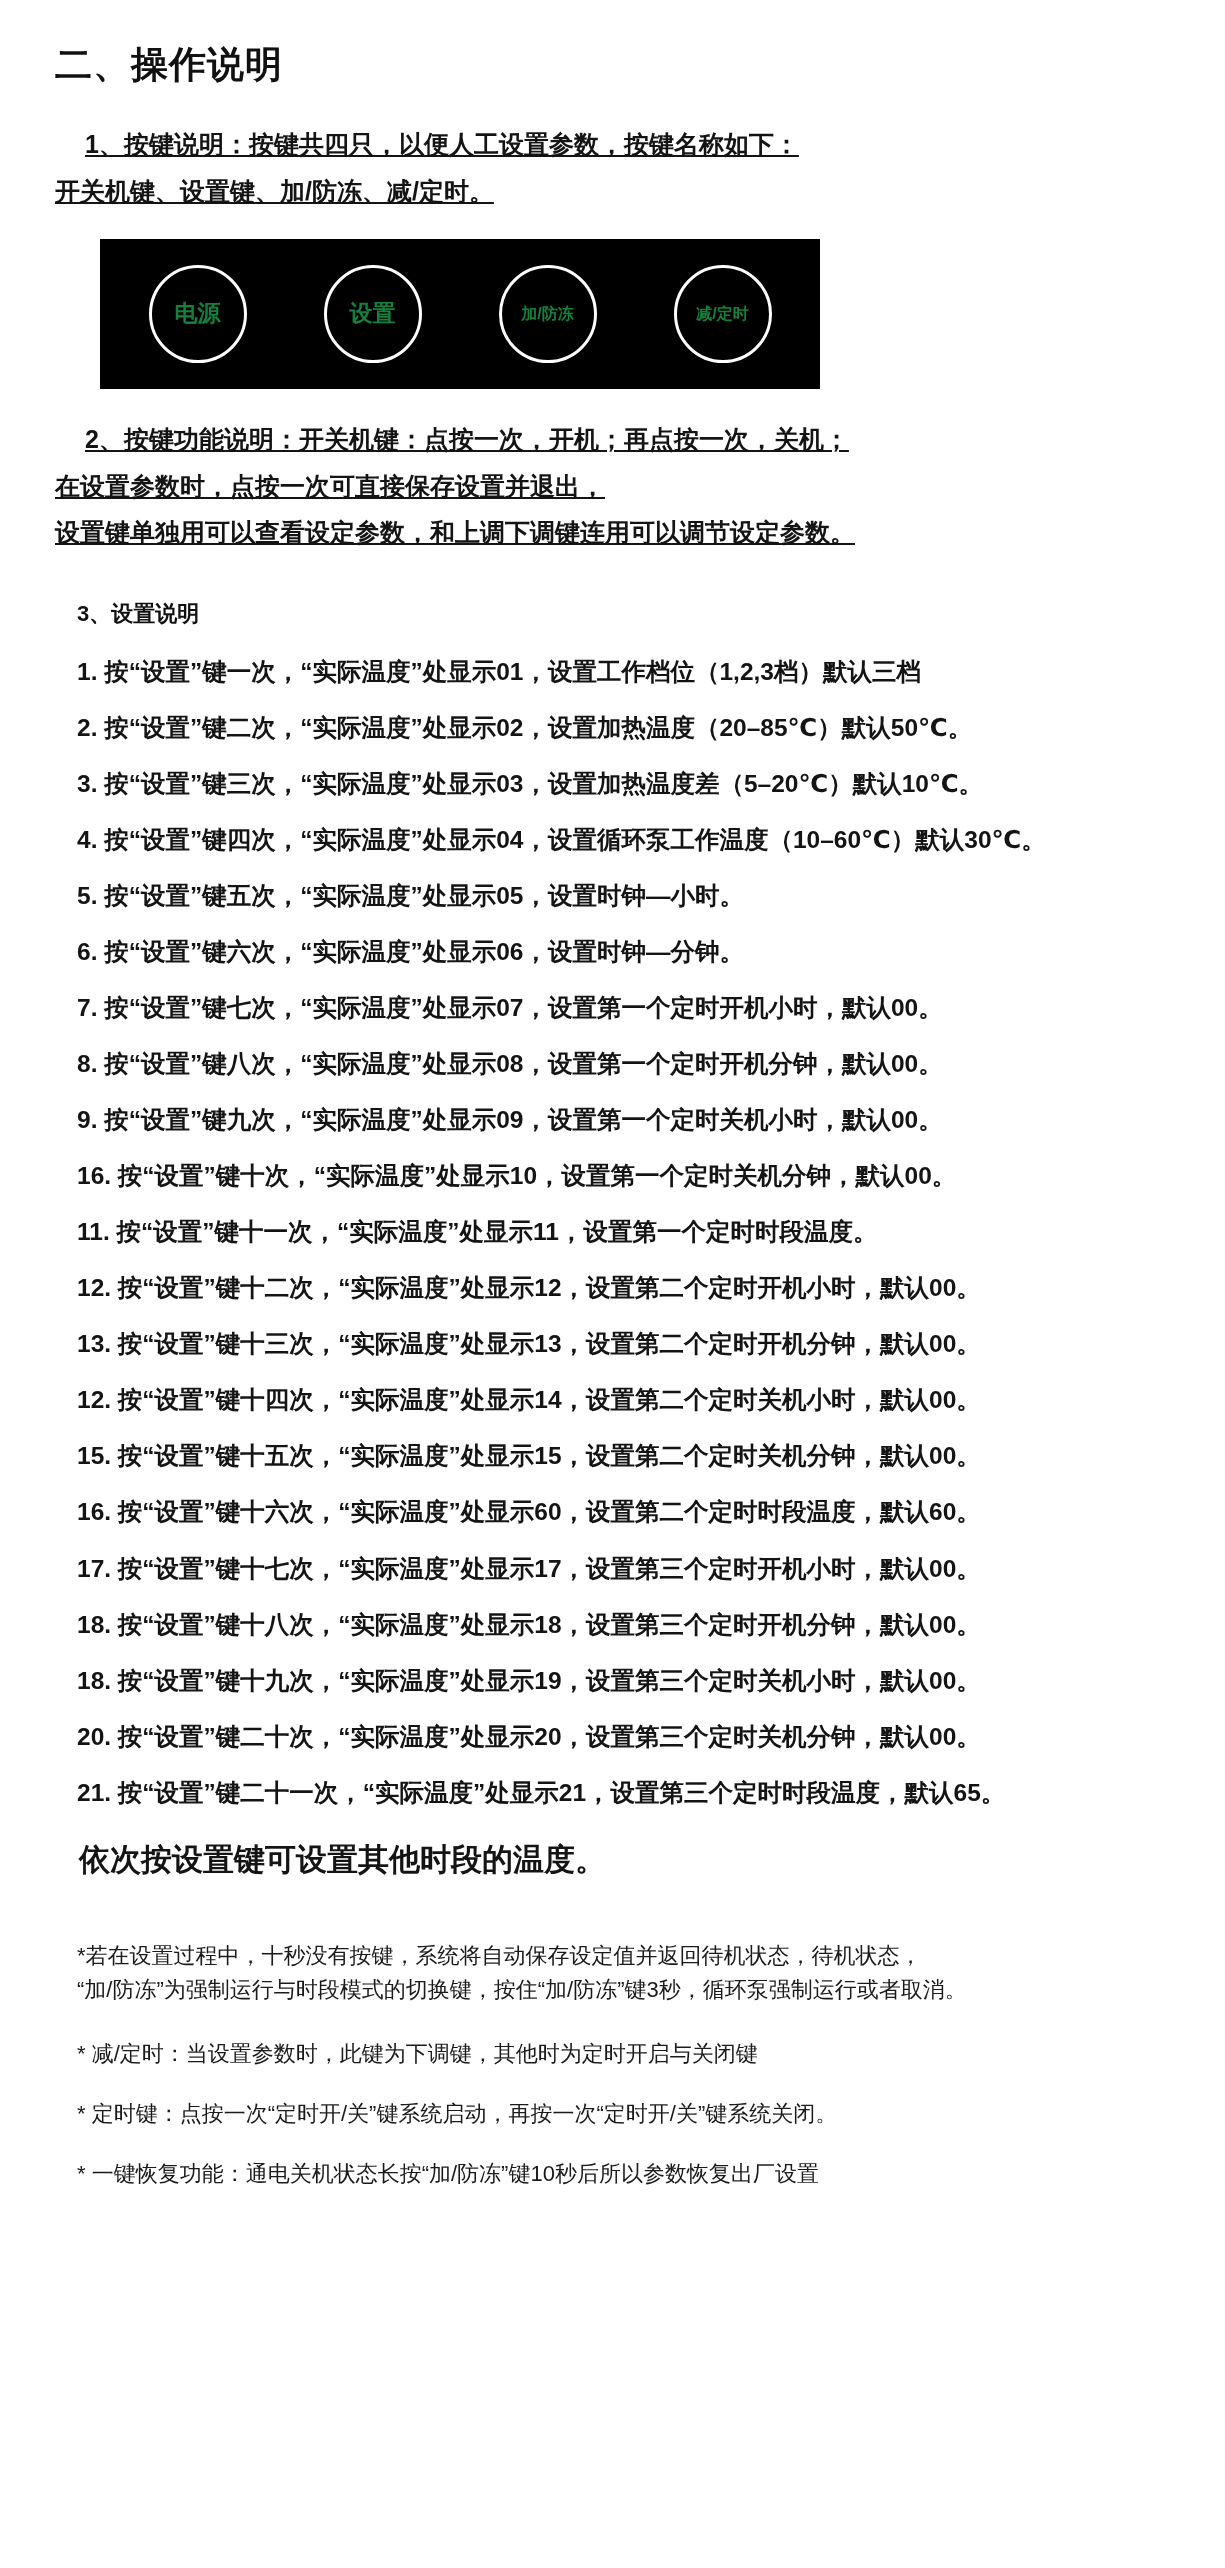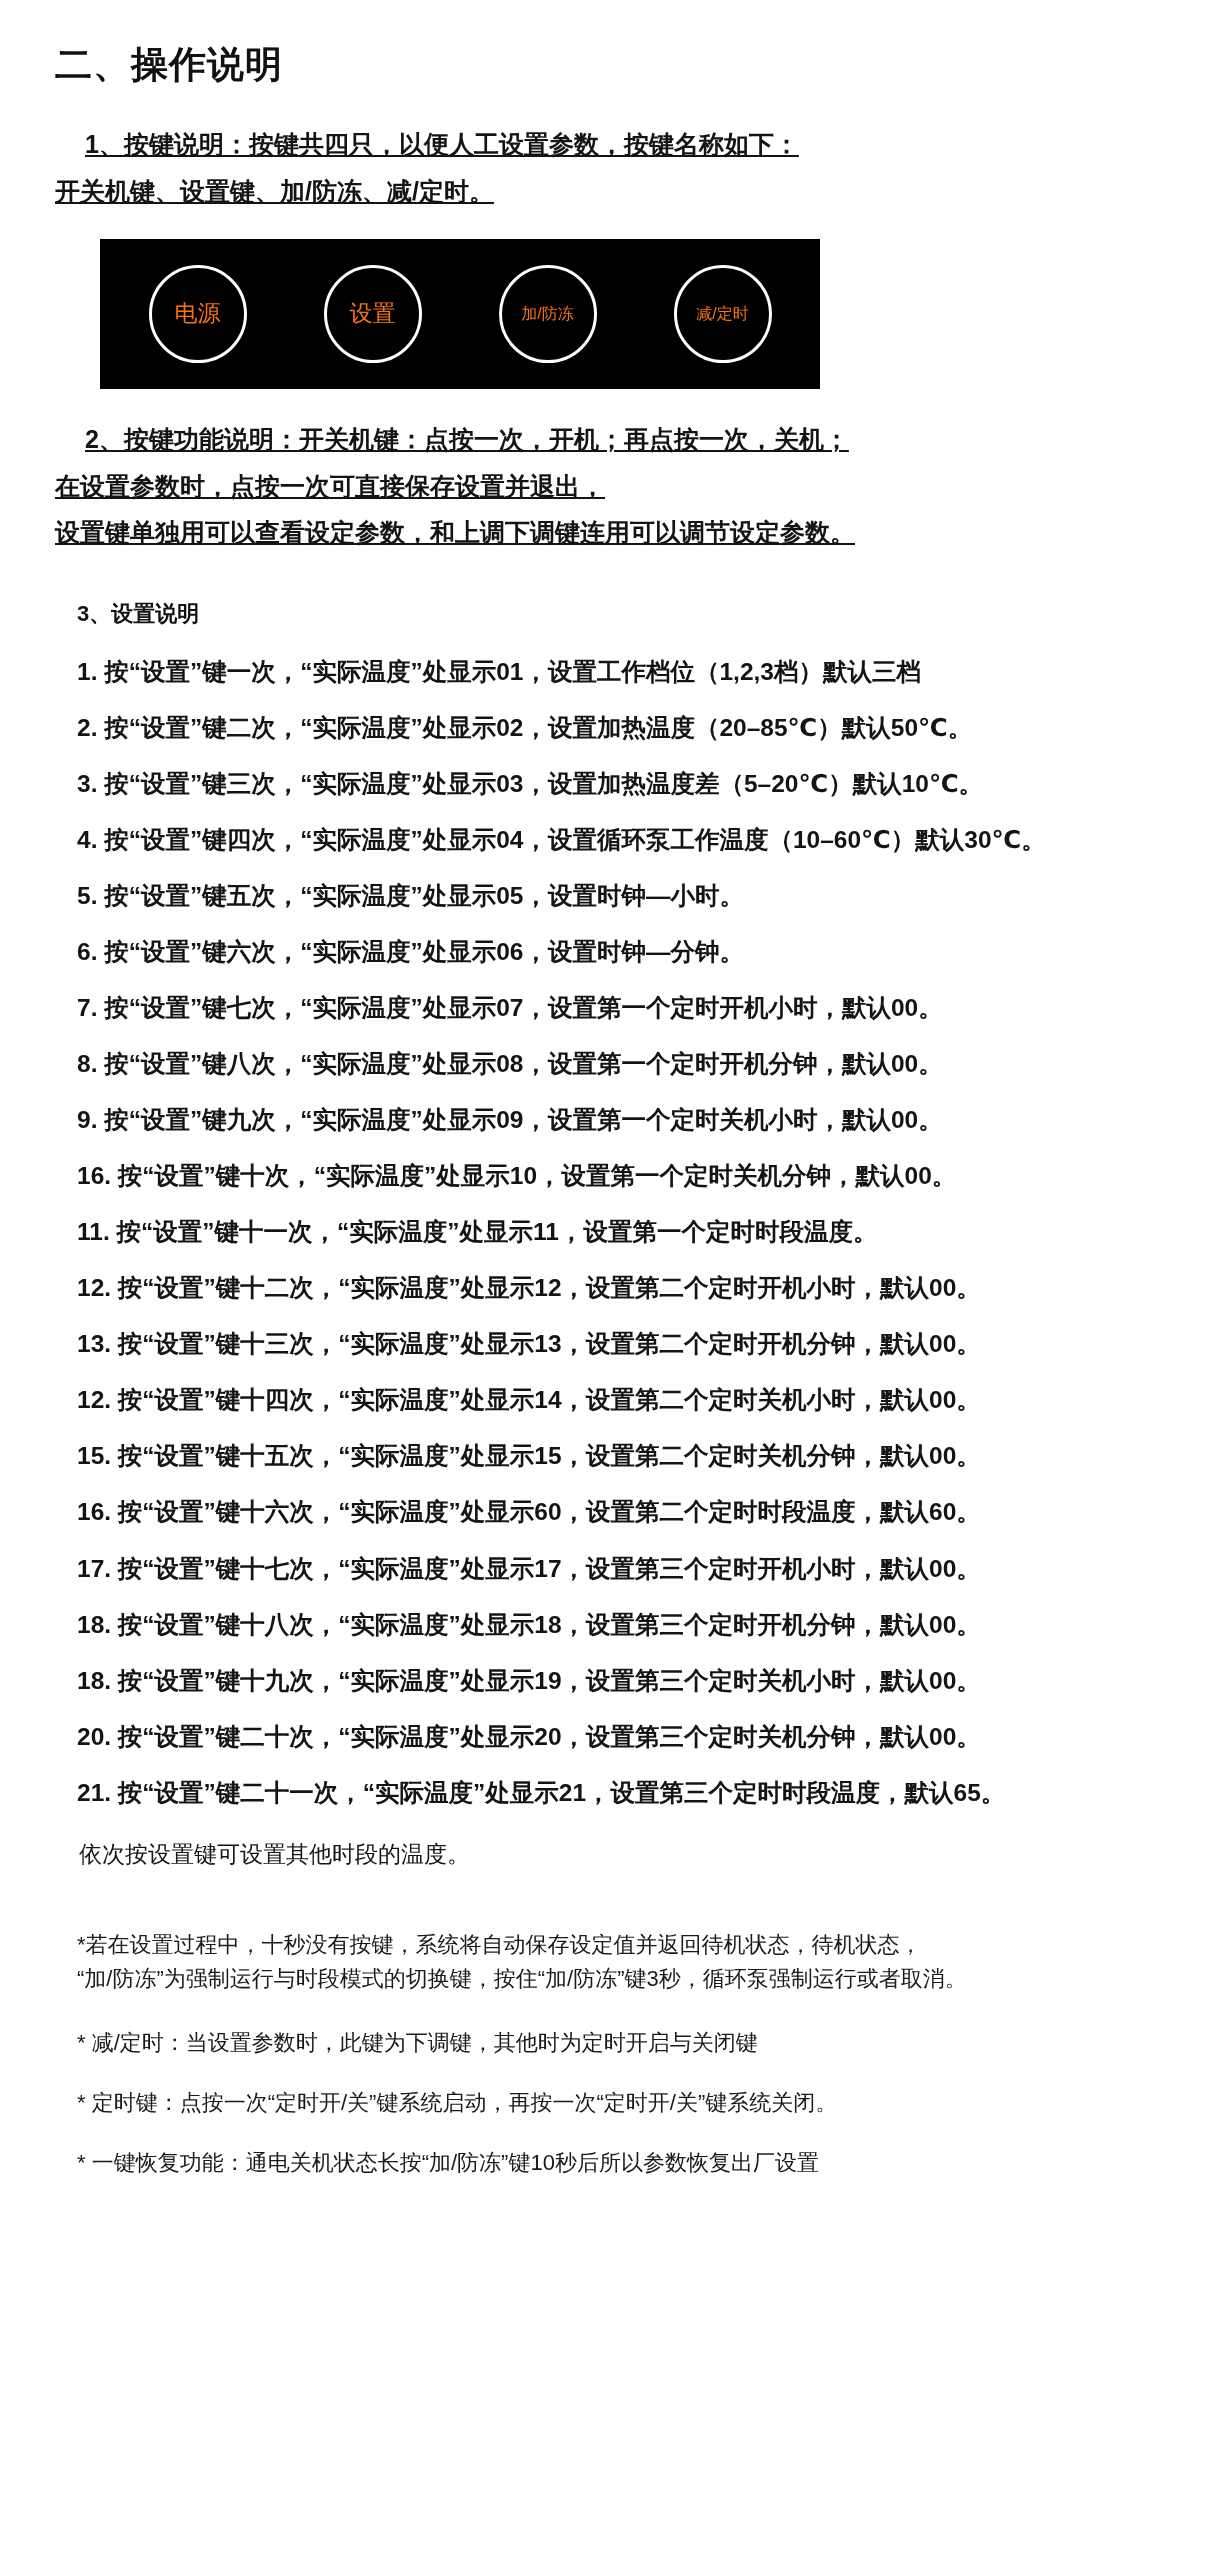--- a/index.html
+++ b/index.html
@@ -48,26 +48,26 @@
     align-items: center;
     justify-content: space-around;
     padding: 0 10px;
     box-sizing: border-box;
   }
   .key {
     width: 92px;
     height: 92px;
     border: 3px solid #ffffff;
     border-radius: 50%;
-    color: #f97316;
+    color: #15803d;
     display: flex;
     align-items: center;
     justify-content: center;
     font-size: 23px;
-    font-weight: normal;
+    font-weight: bold;
     text-align: center;
     line-height: 1.1;
     letter-spacing: 0px;
   }
   .key.small {
     font-size: 16px;
   }
   .sub-title {
     font-size: 22px;
     font-weight: bold;
@@ -81,22 +81,22 @@
   }
   .steps li {
     font-size: 24.5px;
     font-weight: bold;
     line-height: 1.35;
     margin-bottom: 23px;
     color: #141414;
     white-space: nowrap;
   }
   .closing {
-    font-size: 23px;
-    font-weight: normal;
+    font-size: 31px;
+    font-weight: bold;
     margin: 30px 0 8px 24px;
     color: #141414;
   }
   .notes {
     margin-top: 58px;
     margin-left: 22px;
   }
   .note {
     font-size: 22px;
     font-weight: normal;

